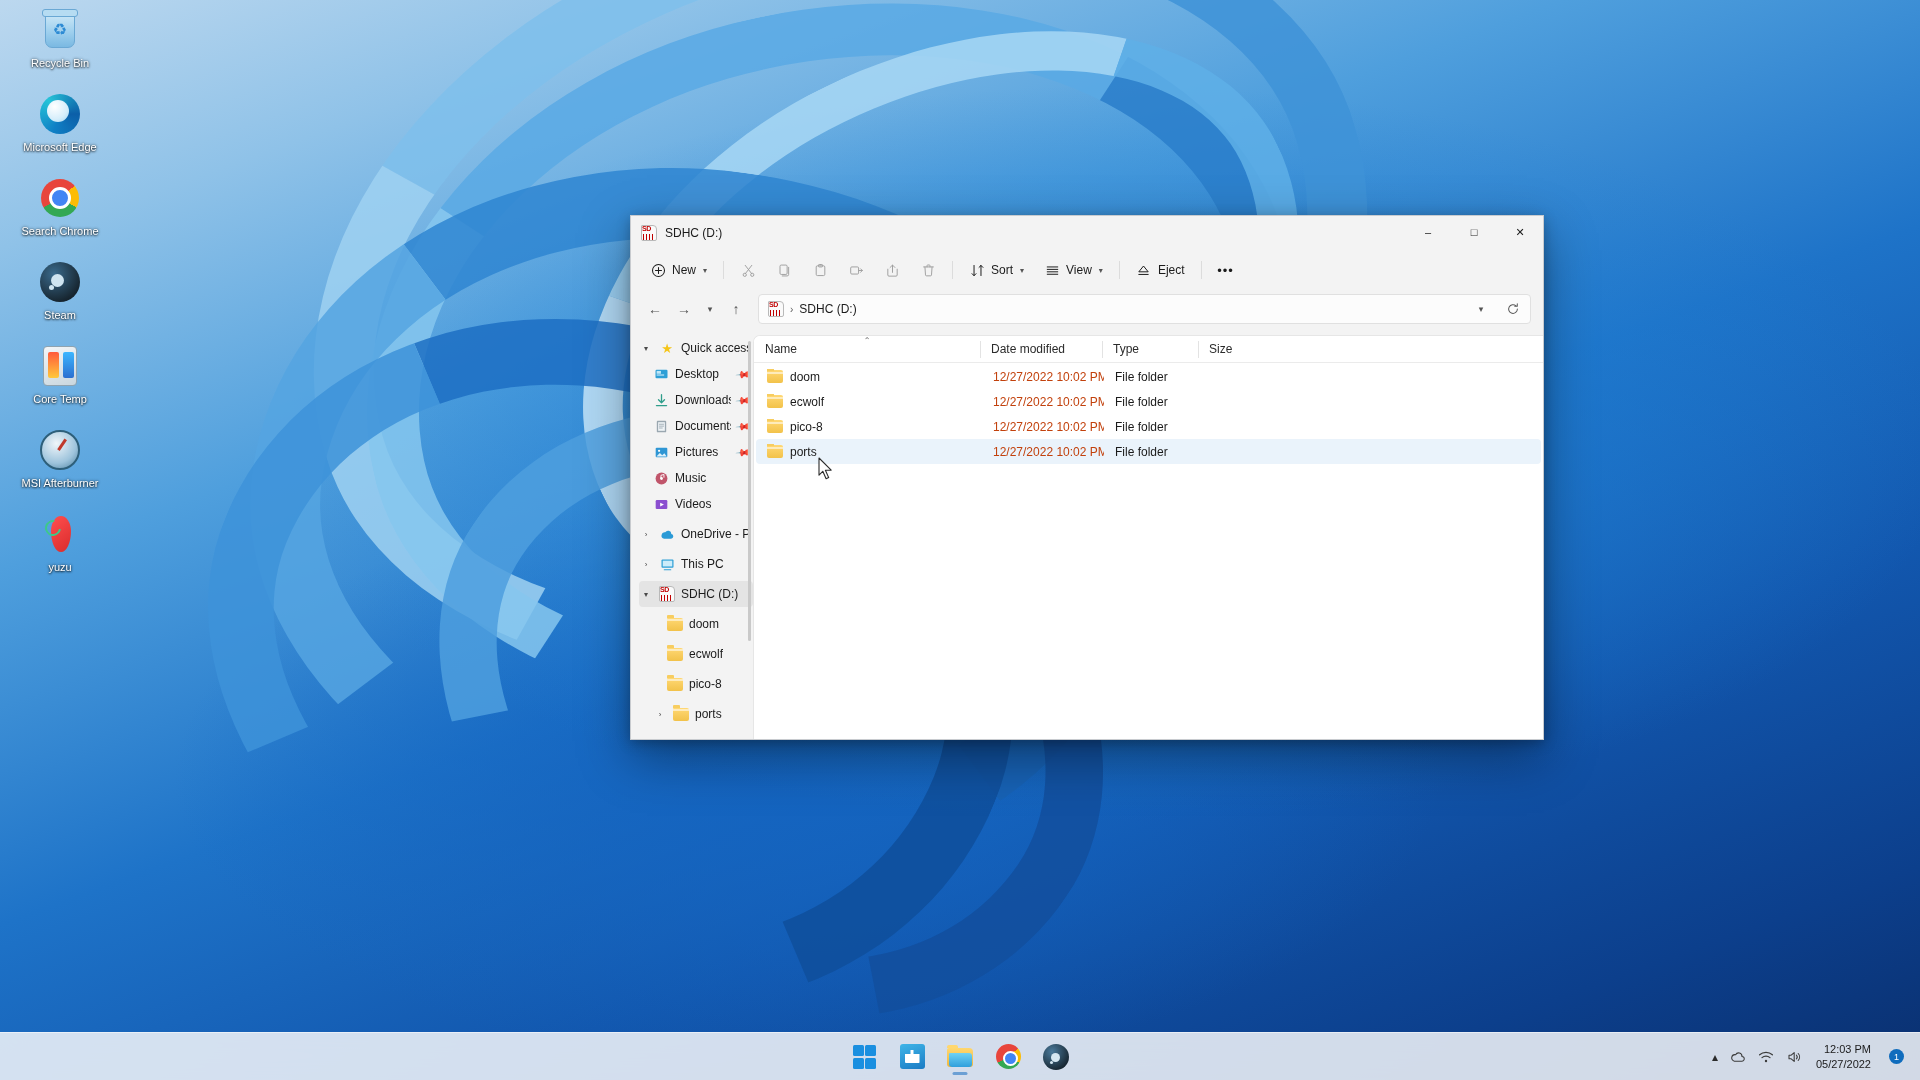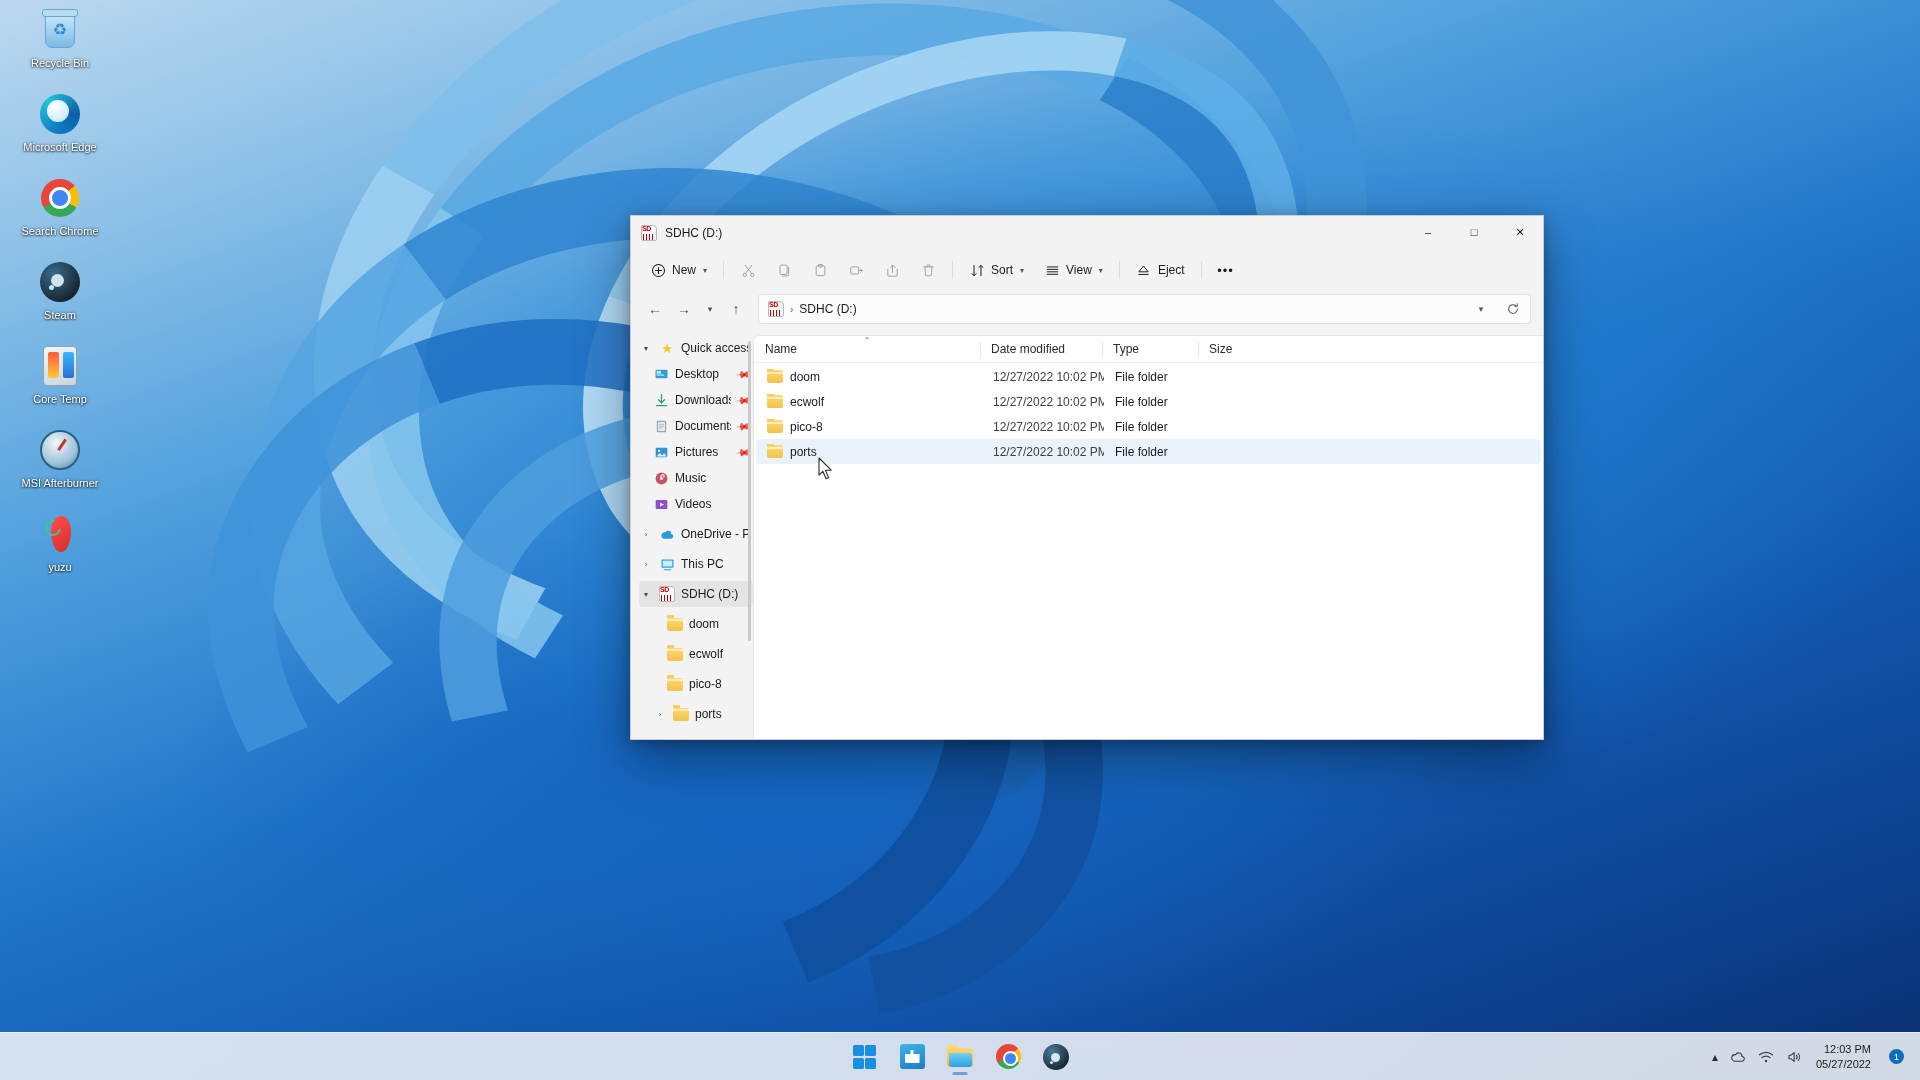--- a/index.html
+++ b/index.html
@@ -294,21 +294,21 @@
 
   #filelist { flex: 1; overflow: hidden; padding-top: 1px; }
   .file-row {
     height: 25px; display: flex; align-items: center;
     cursor: default; border-radius: 4px; margin: 0 2px;
   }
   .file-row.hover { background: #eaf3fb; }
   .cell { font-size: 12px; color: #1b1b1b; padding-left: 11px;
           display: flex; align-items: center; gap: 7px; overflow:hidden; white-space:nowrap; }
   .cell-name { width: 226px; flex: 0 0 226px; }
-  .cell-date { width: 122px; flex: 0 0 122px; color:#404040; }
+  .cell-date { width: 122px; flex: 0 0 122px; color:#c2410c; }
   .cell-type { width: 96px; flex: 0 0 96px; }
   .cell-size { width: 62px; flex: 0 0 62px; }
 
   
   #statusbar {
     height: 24px; flex: 0 0 24px;
     display: flex; align-items: center;
     padding: 0 8px 0 10px;
     background: #f3f3f3;
     border-top: 1px solid #e6e6e6;

